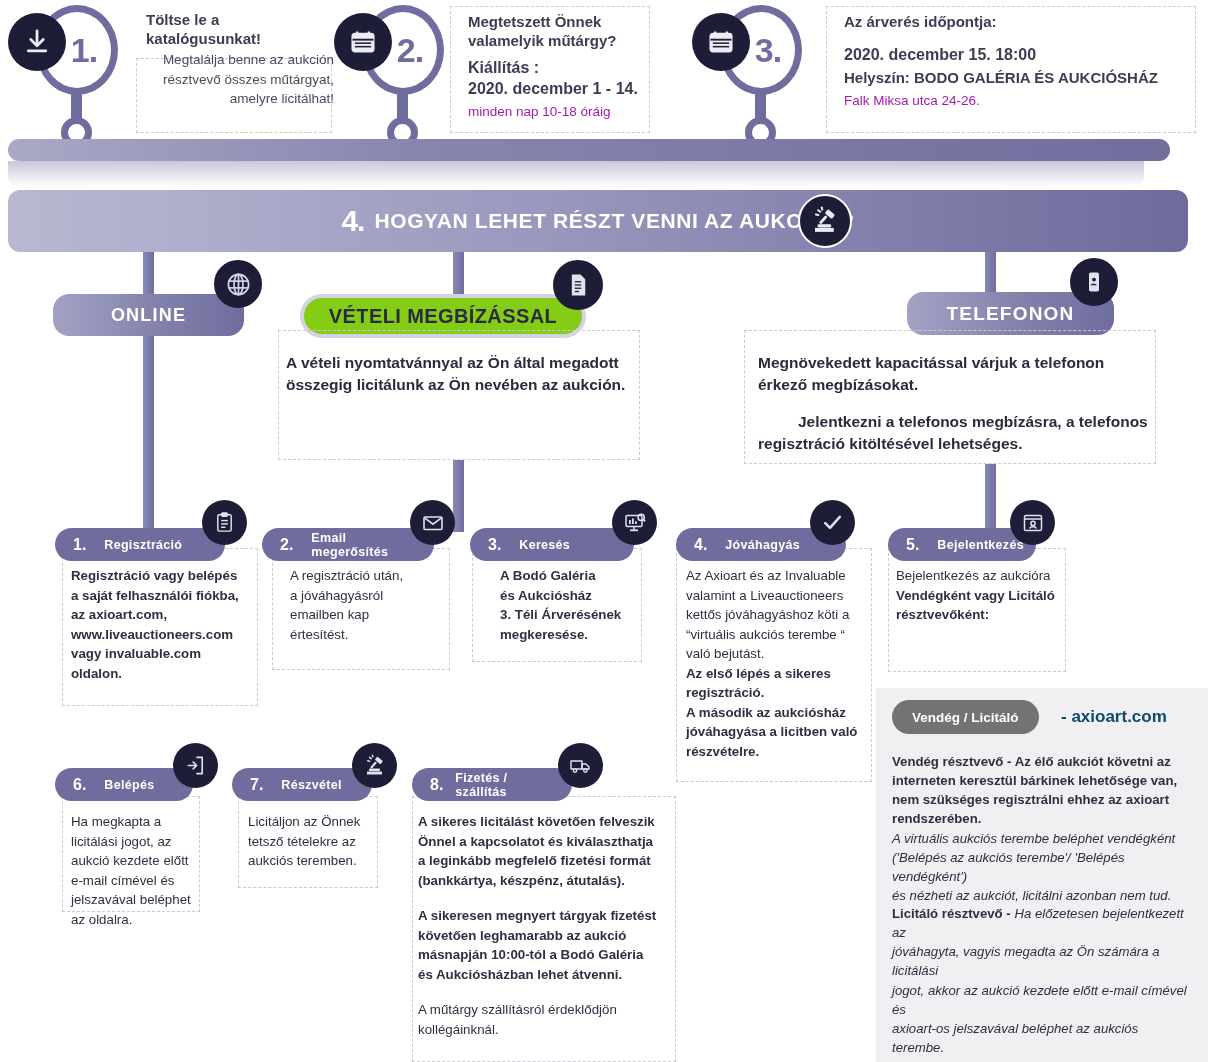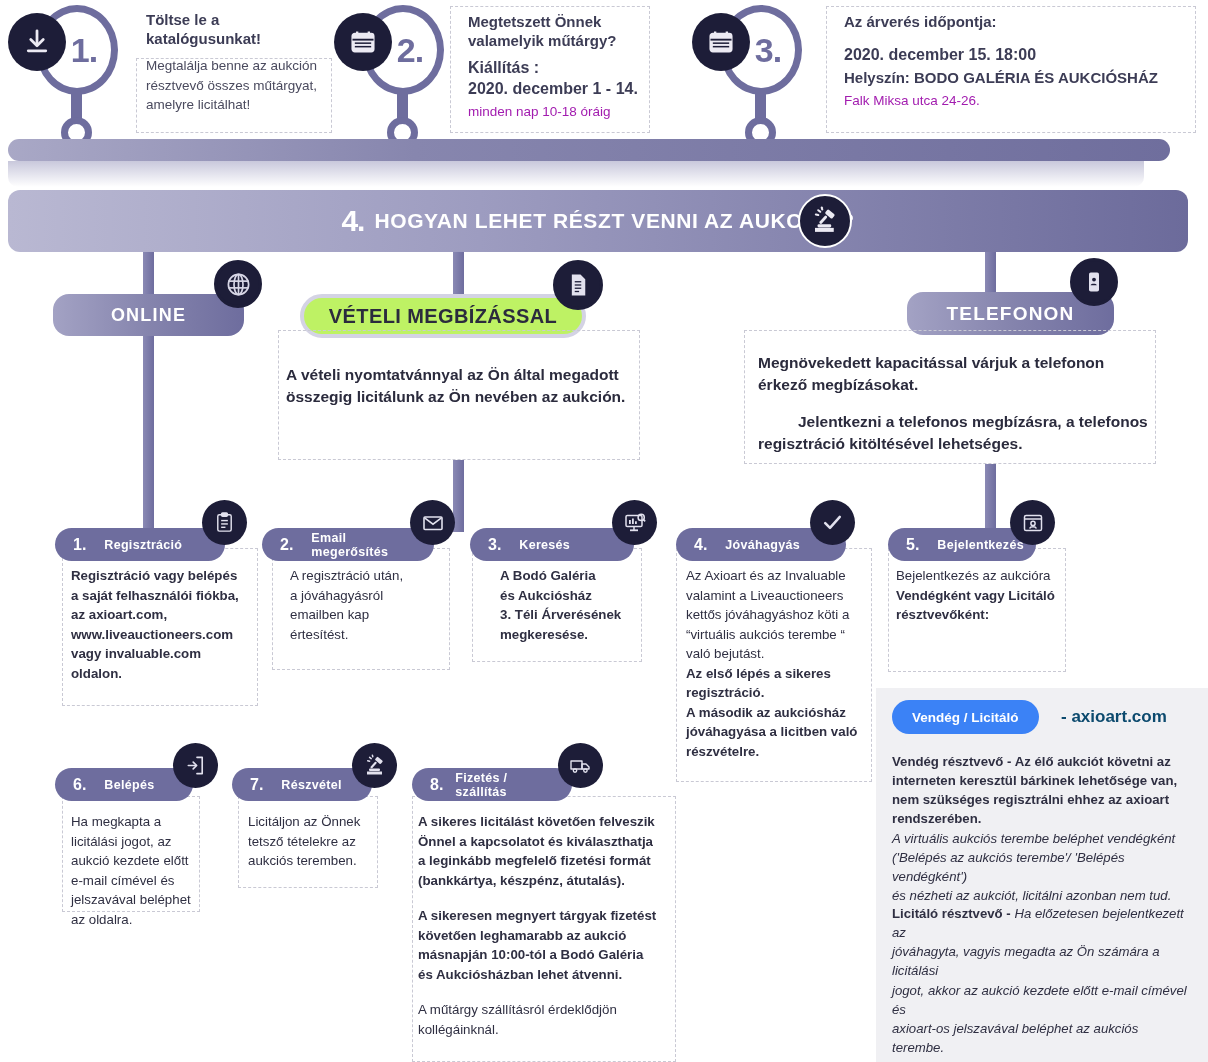--- a/index.html
+++ b/index.html
@@ -100,21 +100,21 @@
 
   
   .pill-solid {
     position: absolute; border-radius: 16px;
     background: linear-gradient(90deg,#a3a2c4 0%,#8584ad 50%,#6e6d9e 100%);
     display: flex; align-items: center; justify-content: center;
     color: #ffffff; font-weight: 700; letter-spacing: 1.2px;
   }
   .pill-outline {
     position: absolute; border-radius: 22px;
-    background: #bef264; border: 4px solid #d4d3e4;
+    background: #84cc16; border: 4px solid #d4d3e4;
     display: flex; align-items: center; justify-content: center;
     color: #2b2b3d; font-weight: 700; letter-spacing: .4px;
   }
   .channel-body { position: absolute; font-size: 15.5px; font-weight: 700; line-height: 1.45; color: #2b2b3d; }
 
   
   .step-pill {
     position: absolute; height: 33px; border-radius: 17px;
     background: #6e6d9e; color: #ffffff;
     display: flex; align-items: center; z-index: 4;
@@ -128,21 +128,21 @@
   .step-body .b { font-weight: 700; }
 
   
   .greypanel {
     position: absolute; left: 876px; top: 688px;
     width: 332px; height: 374px; background: #f0f0f3;
   }
   .gp-pill {
     position: absolute; left: 16px; top: 12px;
     height: 34px; padding: 0 20px; border-radius: 17px;
-    background: #3b82f6; color: #fff; font-size: 13.5px; font-weight: 700;
+    background: #737373; color: #fff; font-size: 13.5px; font-weight: 700;
     display: flex; align-items: center;
   }
   .gp-dom {
     position: absolute; left: 185px; top: 19px;
     font-size: 17px; font-weight: 700; color: #0c4a6e;
   }
   .gp-text { position: absolute; left: 16px; width: 300px; font-size: 13.2px; line-height: 1.45; color: #2f2f42; }
   .gp-text .b { font-weight: 700; }
   .gp-text .i { font-style: italic; }
 </style>
@@ -166,21 +166,21 @@
           <path d="M5 19h14"></path>
       </svg>
     </div>
     <div class="stem"></div>
     <div class="foot"></div>
   </div>
 
   <div class="topcard" style="left:134px;top:6px;width:210px;">
     <div class="t-head">Töltse le a</div>
     <div class="t-head">katalógusunkat!</div>
-    <div class="t-sub" style="margin-top:8px;white-space:pre-line;">Megtalálja benne az aukción
+    <div class="t-sub" style="margin-top:2px;white-space:pre-line;text-align:right;">Megtalálja benne az aukción
 résztvevő összes műtárgyat,
 amelyre licitálhat!</div>
   </div>
 
   <div class="lolli" style="left:334px;top:5px;width:120px;height:145px;">
     <div class="ring">
       <span class="num">2.</span>
     </div>
     <div class="badge">
       <svg width="28" height="28" viewBox="0 0 24 24" fill="none" stroke="#eceaf3" stroke-width="1.8">
@@ -272,21 +272,21 @@
   <div class="icon-circle" style="left:553px;top:260px;width:50px;height:50px;border:3px solid #1d1d38;">
     <svg width="26" height="26" viewBox="0 0 24 24" fill="none" stroke="#e2e1ee" stroke-width="1.4">
       <path d="M7 3h7l4 4v14H7z" fill="#e2e1ee" stroke="#e2e1ee"></path>
       <line x1="9" y1="9" x2="15" y2="9" stroke="#1d1d38" stroke-width="1.2"></line>
       <line x1="9" y1="12" x2="15" y2="12" stroke="#1d1d38" stroke-width="1.2"></line>
       <line x1="9" y1="15" x2="15" y2="15" stroke="#1d1d38" stroke-width="1.2"></line>
       <line x1="9" y1="18" x2="13" y2="18" stroke="#1d1d38" stroke-width="1.2"></line>
     </svg>
   </div>
   <div class="dashbox" style="left:278px;top:330px;width:362px;height:130px;"></div>
-  <div class="channel-body" style="left:286px;top:352px;width:350px;margin-top:12px;">
+  <div class="channel-body" style="left:286px;top:352px;width:350px;">
     <div>A vételi nyomtatvánnyal az Ön által megadott</div>
     <div>összegig licitálunk az Ön nevében az aukción.</div>
   </div>
   <div class="vline" style="left:453px;top:460px;width:11px;height:72px;"></div>
 
   <div class="pill-solid" style="left:907px;top:292px;width:207px;height:43px;font-size:19px;">
     <span>TELEFONON</span>
   </div>
   <div class="icon-circle" style="left:1070px;top:258px;width:48px;height:48px;border:3px solid #1d1d38;">
     <svg width="24" height="24" viewBox="0 0 24 24" fill="none">

